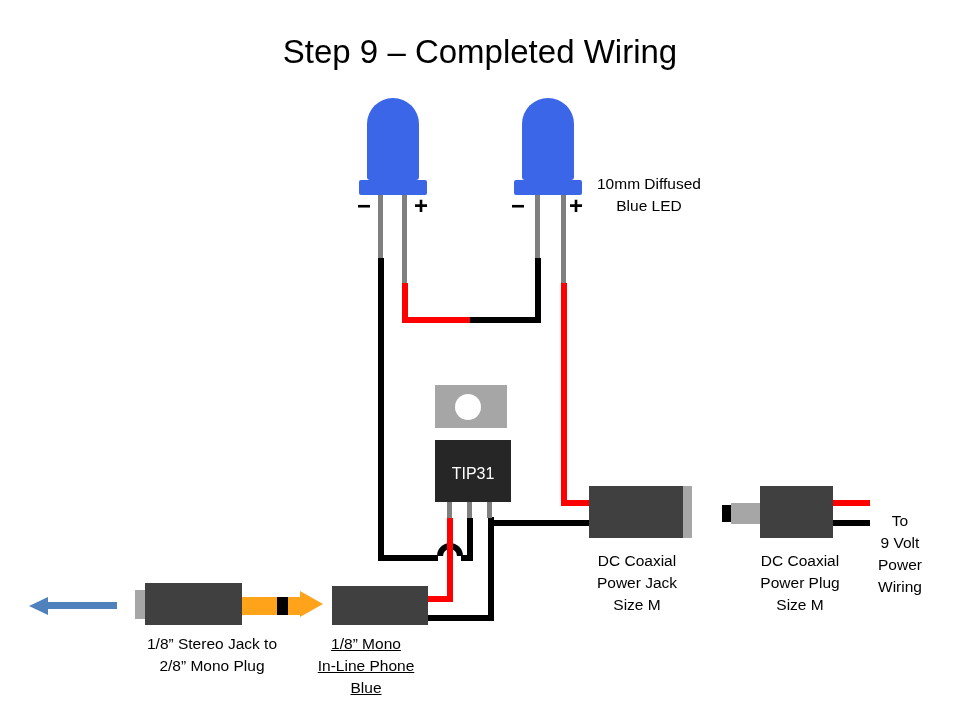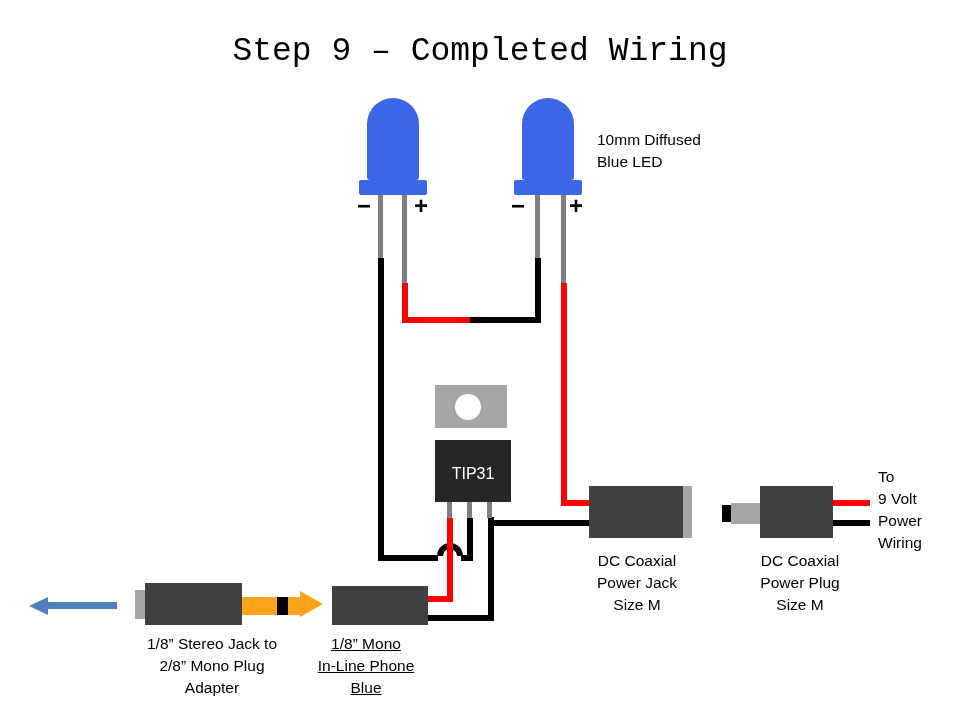--- a/index.html
+++ b/index.html
@@ -9,24 +9,24 @@
   }
   .abs{position:absolute;}
   .wire{position:absolute;}
   .red{background:var(--wire-red);}
   .blk{background:var(--wire-black);}
   .lead{position:absolute;background:var(--lead-gray);width:5px;}
   .lbl{
     position:absolute;font-size:15.5px;line-height:22px;text-align:center;
     color:var(--text-black);white-space:nowrap;
   }
-  .lbl.left{text-align:left;}
+  .lbl.left{text-align:center;margin-top:44px;}
   #title{
     position:absolute;top:30px;left:0;width:100%;text-align:center;
-    font-size:33px;line-height:44px;color:var(--text-black);font-family:Liberation Mono, monospace;
+    font-size:33px;line-height:44px;color:var(--text-black);
   }
   .led-dome{position:absolute;width:52px;height:82px;background:var(--led-blue);border-radius:26px 26px 3px 3px;}
   .led-flange{position:absolute;width:68px;height:15px;background:var(--led-blue);border-radius:2px;}
   .polarity{position:absolute;width:28px;font-size:24px;font-weight:700;line-height:28px;text-align:center;color:var(--text-black);}
   .hop-arc{
     position:absolute;left:437px;top:543px;width:26px;height:13px;box-sizing:border-box;
     border:6px solid var(--wire-black);border-bottom:none;border-radius:13px 13px 0 0;background:transparent;
   }
   .tab{position:absolute;background:var(--light-gray);}
   .darkbox{position:absolute;background:var(--dark-gray);}
@@ -120,19 +120,18 @@
   </div>
 
   <div class="tab" style="left:135px;top:590px;width:10px;height:29px;"></div>
   <div class="darkbox" style="left:145px;top:583px;width:97px;height:42px;"></div>
   <div class="abs" style="left:242px;top:597px;width:58px;height:18px;background:var(--orange);"></div>
   <div class="abs" style="left:277px;top:597px;width:11px;height:18px;background:var(--wire-black);"></div>
   <div class="abs" style="left:300px;top:591px;width:0;height:0;border-top:13px solid transparent;border-bottom:13px solid transparent;border-left:23px solid var(--orange);"></div>
   <div class="lbl" style="left:132px;top:633px;width:160px;">
     <div>1/8” Stereo Jack to</div>
     <div>2/8” Mono Plug</div>
-    <div>Adapter</div>
   </div>
 
   <div class="abs" style="left:29px;top:597px;width:0;height:0;border-top:9px solid transparent;border-bottom:9px solid transparent;border-right:19px solid var(--arrow-blue);"></div>
   <div class="abs" style="left:46px;top:602px;width:71px;height:7px;background:var(--arrow-blue);"></div>
 
 </div>
 
 </body></html>

